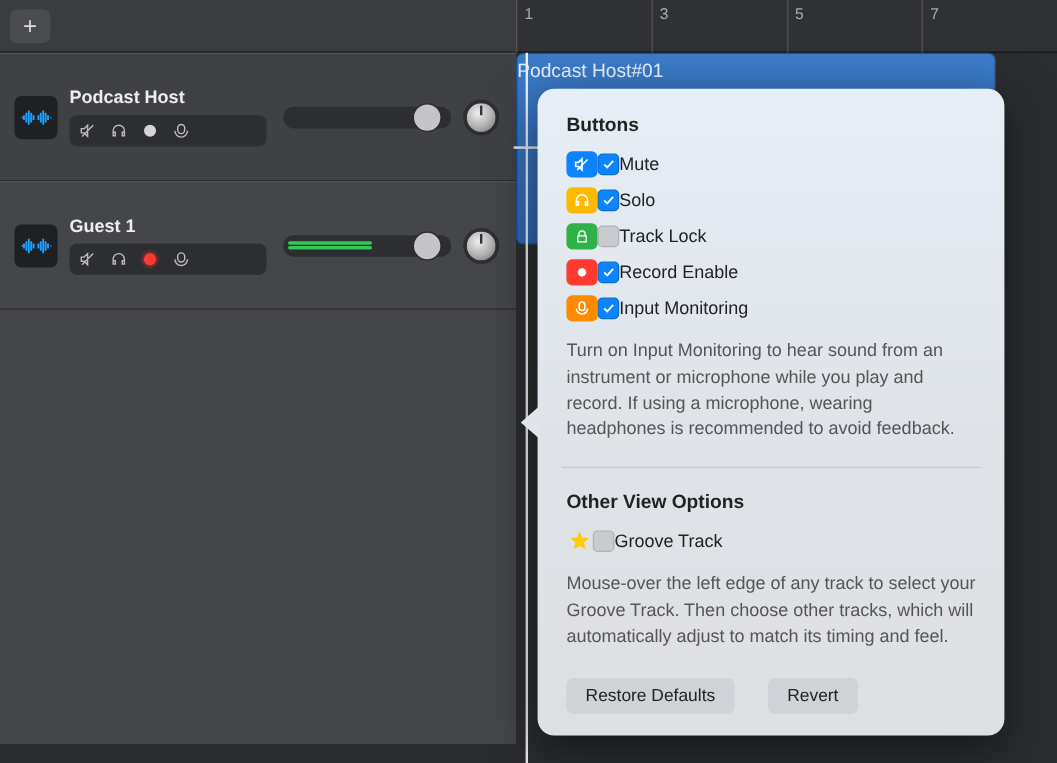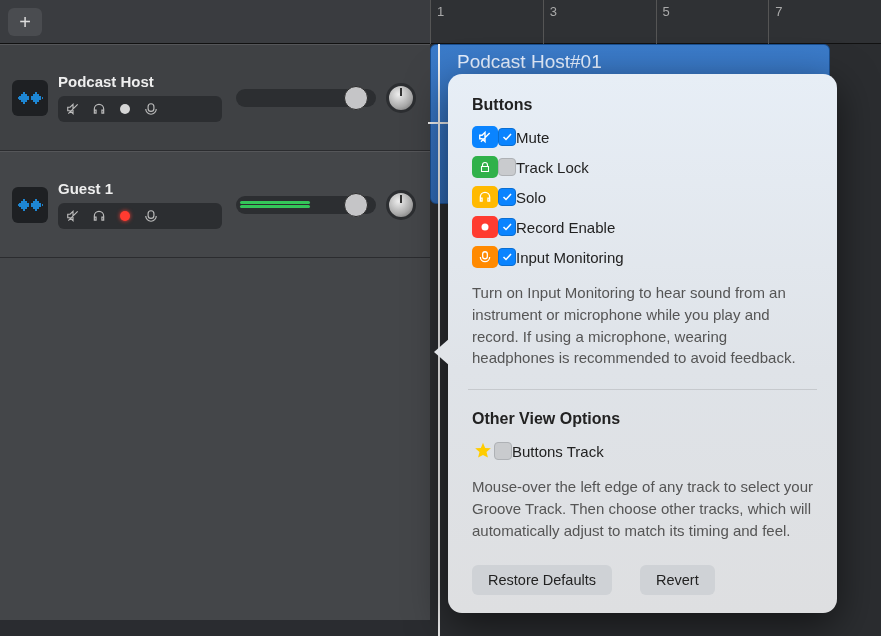--- a/index.html
+++ b/index.html
@@ -119,22 +119,22 @@
     position: absolute; left: 430px; top: 44px; right: 0; bottom: 0;
     background: #2b2d30;
   }
   .region {
     position: absolute; left: 0; top: 0; width: 400px; height: 160px;
     background: linear-gradient(180deg, #3b7bc9 0%, #2f69b5 100%);
     border-radius: 6px;
     border: 1px solid #1b4f8f;
   }
   .region-title {
-    font-size: 19px; color: #e6f0ff;
-    padding: 6px 26px;
+    font-size: 16px; color: #e6f0ff;
+    padding: 6px 0;
   }
   .playhead {
     position: absolute; left: 8px; top: 0; bottom: 0;
     width: 2px; background: #eee;
   }
   .playhead::before {
     content:''; position:absolute; left:-10px; top:78px;
     width: 22px; height: 2px; background:#eee;
   }
   .playhead::after {
@@ -325,85 +325,85 @@
     </div>
     <div class="chk on">
         <svg viewBox="0 0 24 24">
           <path d="M5 12l5 5L20 6" stroke="#fff" stroke-width="3" fill="none"></path>
         </svg>
       </div>
     <span>Mute</span>
   </div>
 
   <div class="opt-row">
+    <div class="opt-icon ic-solo">
+      <svg width="14" height="14" viewBox="0 0 24 24">
+          <path d="M4 14v-2a8 8 0 0116 0v2M4 14v5h3v-5H4zm13 0v5h3v-5h-3z" stroke="#fff" stroke-width="2.2" fill="none"></path>
+        </svg>
+    </div>
+    <div class="chk on">
+        <svg viewBox="0 0 24 24">
+          <path d="M5 12l5 5L20 6" stroke="#fff" stroke-width="3" fill="none"></path>
+        </svg>
+      </div>
+    <span>Solo</span>
+  </div>
+
+  <div class="opt-row">
     <div class="opt-icon ic-lock">
       <svg width="12" height="14" viewBox="0 0 24 24">
           <path d="M7 11V8a5 5 0 0110 0v3M5 11h14v10H5z" stroke="#fff" stroke-width="2.2" fill="none"></path>
         </svg>
     </div>
     <div class="chk"></div>
     <span>Track Lock</span>
   </div>
 
   <div class="opt-row">
-    <div class="opt-icon ic-solo">
-      <svg width="14" height="14" viewBox="0 0 24 24">
-          <path d="M4 14v-2a8 8 0 0116 0v2M4 14v5h3v-5H4zm13 0v5h3v-5h-3z" stroke="#fff" stroke-width="2.2" fill="none"></path>
+    <div class="opt-icon ic-rec">
+      <svg width="12" height="12" viewBox="0 0 24 24">
+          <circle cx="12" cy="12" r="7" fill="#fff"></circle>
         </svg>
     </div>
     <div class="chk on">
         <svg viewBox="0 0 24 24">
           <path d="M5 12l5 5L20 6" stroke="#fff" stroke-width="3" fill="none"></path>
         </svg>
       </div>
-    <span>Solo</span>
-  </div>
-
-  <div class="opt-row">
-    <div class="opt-icon ic-rec">
-      <svg width="12" height="12" viewBox="0 0 24 24">
-          <circle cx="12" cy="12" r="7" fill="#fff"></circle>
+    <span>Record Enable</span>
+  </div>
+
+  <div class="opt-row">
+    <div class="opt-icon ic-mon">
+      <svg width="14" height="14" viewBox="0 0 24 24">
+          <path d="M12 3a4 4 0 00-4 4v4a4 4 0 008 0V7a4 4 0 00-4-4zm-8 9a8 8 0 0016 0" stroke="#fff" stroke-width="2.2" fill="none"></path>
         </svg>
     </div>
     <div class="chk on">
         <svg viewBox="0 0 24 24">
           <path d="M5 12l5 5L20 6" stroke="#fff" stroke-width="3" fill="none"></path>
         </svg>
       </div>
-    <span>Record Enable</span>
-  </div>
-
-  <div class="opt-row">
-    <div class="opt-icon ic-mon">
-      <svg width="14" height="14" viewBox="0 0 24 24">
-          <path d="M12 3a4 4 0 00-4 4v4a4 4 0 008 0V7a4 4 0 00-4-4zm-8 9a8 8 0 0016 0" stroke="#fff" stroke-width="2.2" fill="none"></path>
-        </svg>
-    </div>
-    <div class="chk on">
-        <svg viewBox="0 0 24 24">
-          <path d="M5 12l5 5L20 6" stroke="#fff" stroke-width="3" fill="none"></path>
-        </svg>
-      </div>
     <span>Input Monitoring</span>
   </div>
 
   <div class="tip">Turn on Input Monitoring to hear sound from an instrument or microphone while you play and record. If using a microphone, wearing headphones is recommended to avoid feedback.</div>
 
   <div class="divider"></div>
 
   <div class="pop-h">Other View Options</div>
 
   <div class="opt-row">
     <div class="star">
       <svg width="20" height="20" viewBox="0 0 24 24">
           <path d="M12 2l2.6 6.3 6.8.5-5.2 4.5 1.7 6.6L12 16.9 6.1 19.9l1.7-6.6L2.6 8.8l6.8-.5z" fill="#ffcc00"></path>
         </svg>
     </div>
     <div class="chk"></div>
-    <span>Buttons Track</span>
+    <span>Groove Track</span>
   </div>
 
   <div class="tip">Mouse-over the left edge of any track to select your Groove Track. Then choose other tracks, which will automatically adjust to match its timing and feel.</div>
 
   <div class="btn-row">
     <div class="btn">Restore Defaults</div>
     <div class="btn">Revert</div>
   </div>
 </div>
 

